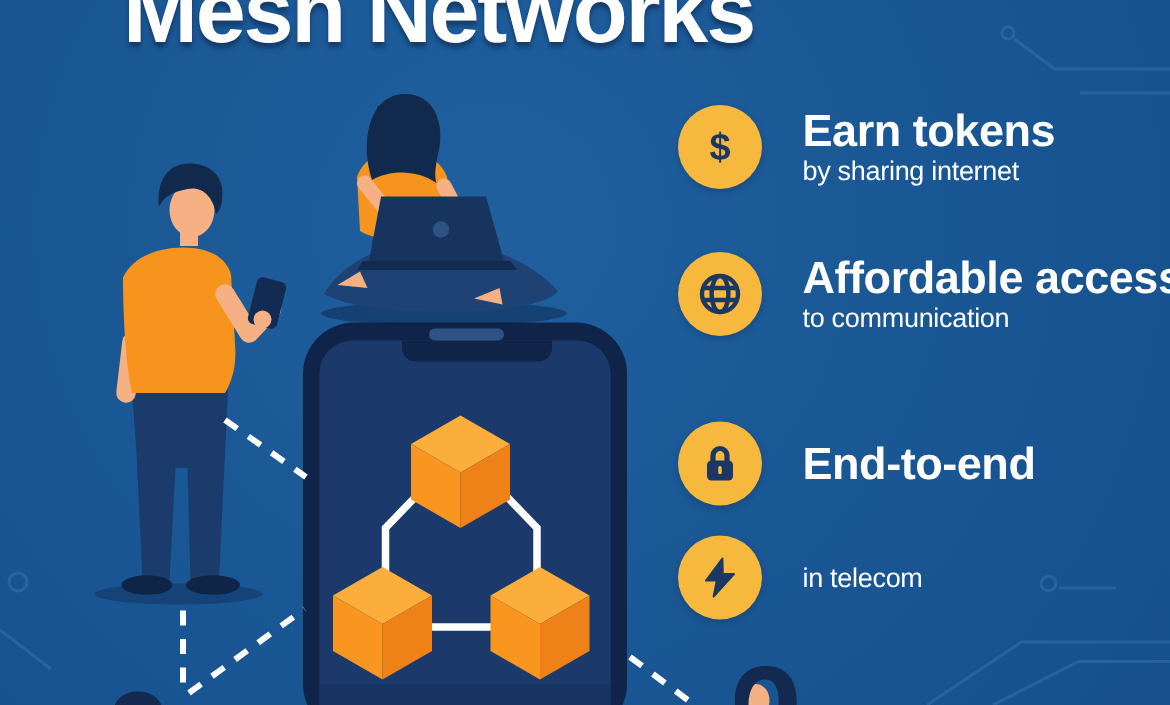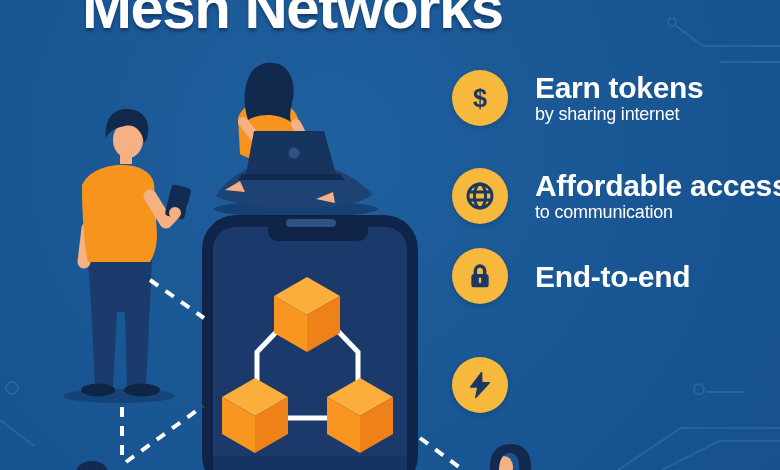--- a/index.html
+++ b/index.html
@@ -11,21 +11,21 @@
   .canvas{position:absolute;inset:0;width:780px;height:470px;}
   svg.layer{position:absolute;left:0;top:0;width:780px;height:470px;display:block;}
   h1.title{
     position:absolute;left:82px;top:-22px;margin:0;
     font-size:60px;line-height:1;font-weight:800;letter-spacing:-1.5px;
     color:#ffffff;text-shadow:0 3px 3px rgba(15,35,70,.55);
     white-space:nowrap;
   }
   .features{position:absolute;left:0;top:0;width:780px;height:470px;}
   .feature-row{position:absolute;left:452px;display:flex;align-items:center;gap:27px;}
-  .row-1{top:70px}.row-2{top:168px}.row-3{top:248px}.row-4{top:357px}
+  .row-1{top:70px}.row-2{top:168px}.row-3{top:281px}.row-4{top:357px}
   .badge{
     width:56px;height:56px;border-radius:50%;background:#F6B93D;
     display:flex;align-items:center;justify-content:center;flex:0 0 auto;
     box-shadow:0 2px 4px rgba(10,30,60,.25);
   }
   .badge svg{width:32px;height:32px;display:block;}
   .feature-text{color:#fff;white-space:nowrap;}
   .feature-line1{font-size:30px;font-weight:700;line-height:1.1;letter-spacing:-.3px;}
   .feature-line2{font-size:18px;font-weight:500;line-height:1.12;letter-spacing:-.2px;}
 </style>
@@ -174,17 +174,18 @@
       </div>
     </div>
 
     <div class="feature-row row-4">
       <div class="badge">
         <svg viewBox="0 0 24 24">
           <path d="M13.2,2.5 L5,13.5 h5.4 L8.8,21.5 L19,10.3 h-5.6 Z" fill="#1B3865" stroke="#1B3865" stroke-width="1" stroke-linejoin="round"></path>
         </svg>
       </div>
       <div class="feature-text">
+        <div class="feature-line2">in telecom</div>
       </div>
     </div>
 
   </div>
 </div>
 
 </body></html>

